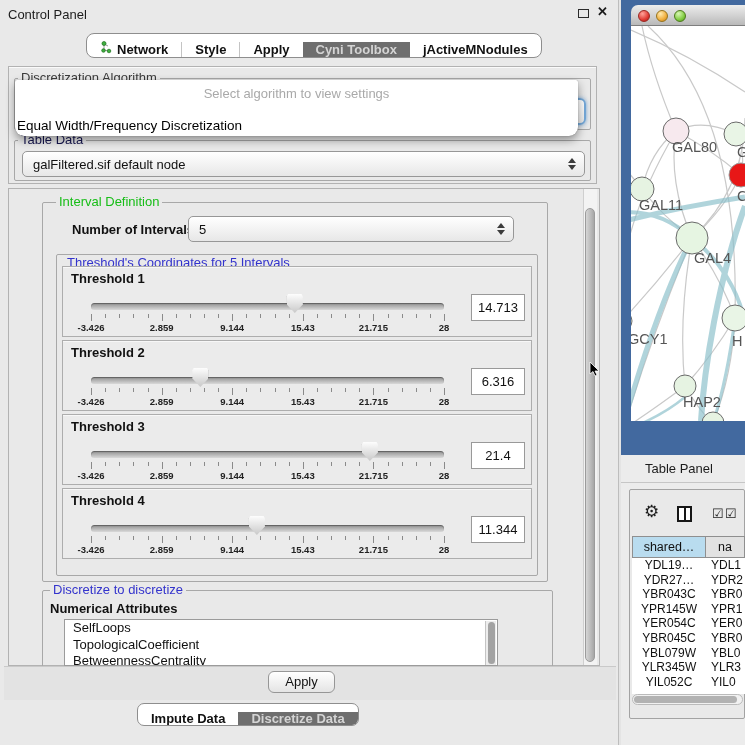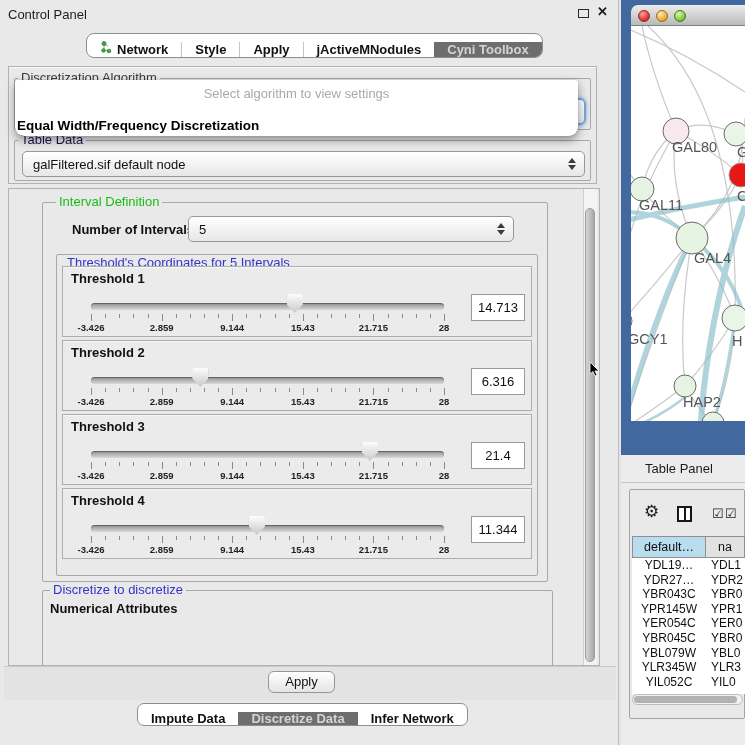--- a/index.html
+++ b/index.html
@@ -32,21 +32,21 @@
   .combo { background:linear-gradient(#ffffff,#e7e7e7); border:1px solid #979797; border-radius:5px; font-size:13px; color:#111; }
   .combo .ctext { position:absolute; left:10px; top:50%; transform:translateY(-50%); white-space:nowrap; }
   .stepper { position:absolute; right:7px; top:50%; transform:translateY(-50%); width:9px; height:14px; }
   .stepper .up { position:absolute; top:1px; left:0; width:0; height:0; border-left:4.5px solid transparent; border-right:4.5px solid transparent; border-bottom:5px solid #3c3c3c; }
   .stepper .dn { position:absolute; bottom:1px; left:0; width:0; height:0; border-left:4.5px solid transparent; border-right:4.5px solid transparent; border-top:5px solid #3c3c3c; }
   #tabledata-combo { left:22px; top:151px; width:563px; height:26px; }
 
   
   #algo-popup { left:15px; top:80px; width:563px; height:56px; background:#fff; border-radius:2px 2px 9px 9px; box-shadow:0 4px 10px rgba(0,0,0,.4), 0 0 1px rgba(0,0,0,.4); z-index:50; }
   #popup-prompt { position:absolute; top:6px; left:0; width:100%; text-align:center; font-size:13px; color:#a9a9a9; }
-  .popup-opt { position:absolute; left:2px; width:97%; font-size:13.5px; color:#000; padding-left:0; line-height:15px;font-weight:bold; }
+  .popup-opt { position:absolute; left:2px; width:97%; font-size:13.5px; color:#000; padding-left:0; line-height:15px; }
   #popup-opt-0 { top:23px; font-weight:bold; }
   #popup-opt-1 { top:38px; }
 
   
   #panel-b { left:8px; top:188px; width:592px; height:478px; border:1px solid #b2b2b2; background:#e9e9e9; }
   #vscroll { left:583px; top:189px; width:14px; height:476px; background:#f3f3f3; border-left:1px solid #cfcfcf; }
   #vscroll-thumb { left:585px; top:208px; width:10px; height:454px; border-radius:5px; background:linear-gradient(90deg,#d6d6d6,#a7a7a7); border:1px solid #9b9b9b; }
 
   #interval-box { left:42px; top:202px; width:506px; height:380px; }
   #interval-title { left:56px; top:195px; font-weight:normal; }
@@ -134,25 +134,25 @@
           </svg>
       </span>
       <span>Network</span>
     </div>
     <div class="tab">
         <span>Style</span>
       </div>
     <div class="tab">
         <span>Apply</span>
       </div>
+    <div class="tab selected">
+        <span>Cyni Toolbox</span>
+      </div>
     <div class="tab">
         <span>jActiveMNodules</span>
-      </div>
-    <div class="tab selected">
-        <span>Cyni Toolbox</span>
       </div>
   </div>
 
   <div id="panel-a" class="abs"></div>
   <div id="algo-box" class="abs titled-box"></div>
   <div id="algo-box-title" class="abs box-title">Discretization Algorithm</div>
   <div id="algo-combo" class="abs">
     <span class="stepper">
         <span class="up"></span>
         <span class="dn"></span>
@@ -357,33 +357,40 @@
         <span class="ticklabel" style="left: 60%;">15.43</span>
         <span class="ticklabel" style="left: 80%;">21.715</span>
         <span class="ticklabel" style="left: 100%;">28</span>
       </div>
     <div class="vbox">11.344</div>
   </div>
 
   <div id="attr-box" class="abs titled-box"></div>
   <div id="attr-title" class="abs box-title title-blue">Discretize to discretize</div>
   <div id="attr-subtitle" class="abs">Numerical Attributes</div>
+  <div id="attr-list" class="abs">
+    <div id="attr-items">
+        <div class="attr-item">SelfLoops</div>
+        <div class="attr-item">TopologicalCoefficient</div>
+        <div class="attr-item">BetweennessCentrality</div>
+      </div>
+    <div id="attr-scroll">
+        <div id="attr-thumb"></div>
+      </div>
+  </div>
 
   <div id="apply-strip" class="abs"></div>
   <div id="apply-btn" class="abs">Apply</div>
 
   <div id="bottom-tabbar" class="abs">
     <div class="tab">
         <span>Impute Data</span>
       </div>
     <div class="tab selected">
         <span>Discretize Data</span>
-      </div>
-    <div class="tab">
-        <span>Infer Network</span>
       </div>
   </div>
 </div>
 
 <div id="net-frame" class="abs"></div>
 <div id="mac-titlebar" class="abs"></div>
 <div id="light-red" class="abs light"></div>
 <div id="light-yellow" class="abs light"></div>
 <div id="light-green" class="abs light"></div>
 
@@ -450,21 +457,21 @@
 <div id="tp-header" class="abs"></div>
 <div id="tp-title" class="abs">Table Panel</div>
 <div id="tp-inner" class="abs"></div>
 <div id="gear-icon" class="abs">⚙</div>
 <div id="col-icon" class="abs"></div>
 <div id="check1" class="abs check-icon">☑</div>
 <div id="check2" class="abs check-icon">☑</div>
 
 <div id="data-table" class="abs">
   <div id="thead">
-    <div id="hcell-0" class="hcell">default…</div>
+    <div id="hcell-0" class="hcell">shared…</div>
     <div id="hcell-1" class="hcell">na</div>
   </div>
   <div id="tbody">
       <div class="trow">
         <div class="tcell c0">YDL19…</div>
         <div class="tcell c1">YDL1</div>
       </div>
       <div class="trow">
         <div class="tcell c0">YDR27…</div>
         <div class="tcell c1">YDR2</div>

